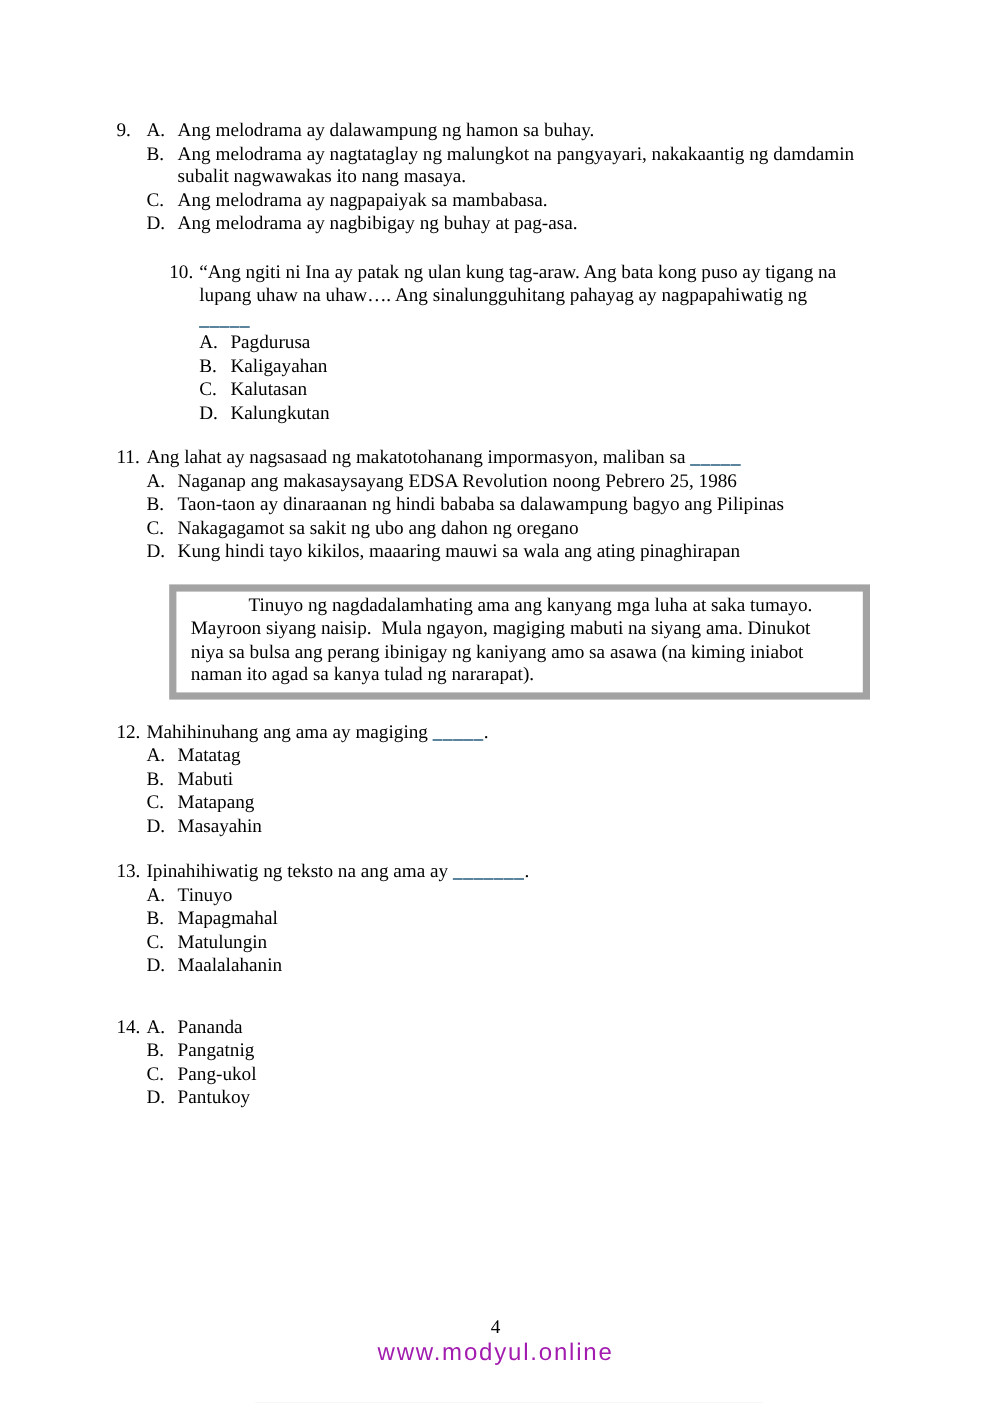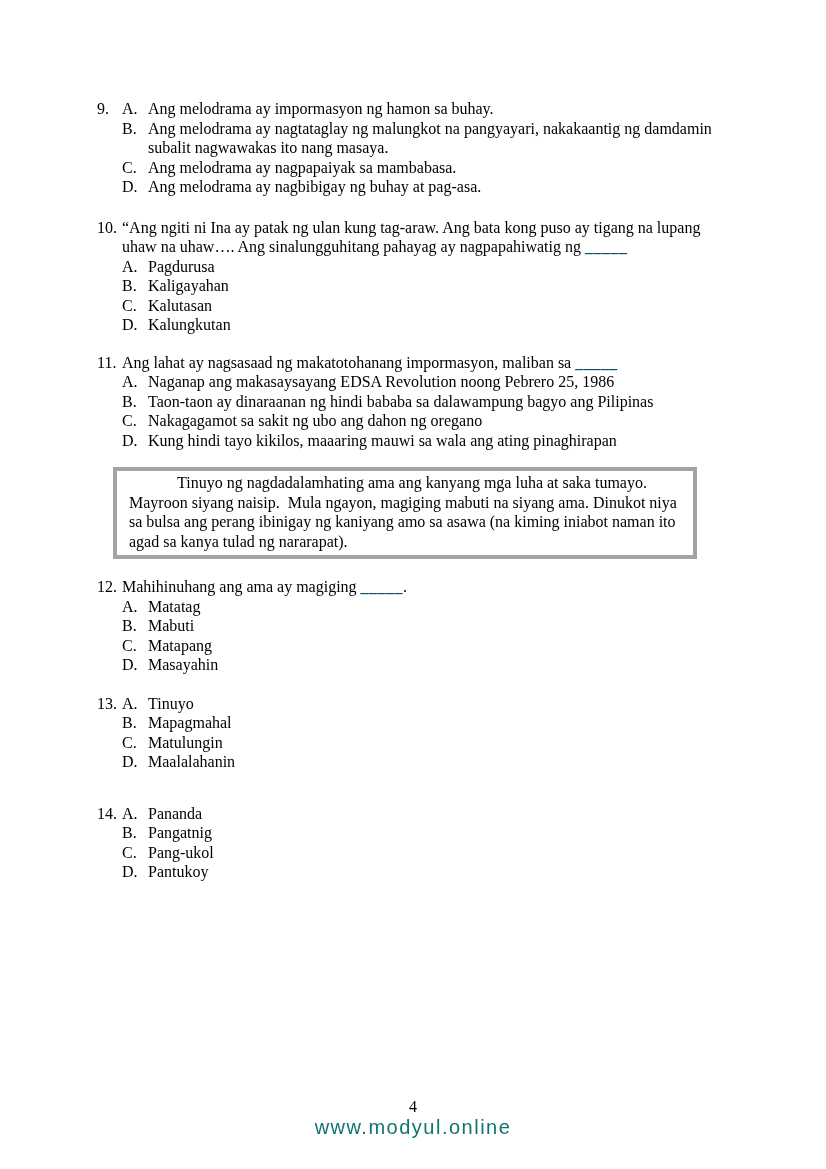--- a/index.html
+++ b/index.html
@@ -27,58 +27,58 @@
   .oletter { width:26px; flex-shrink:0; }
   .otext { flex:1; white-space:pre-wrap; }
   .u { }
   .i { font-style:italic; }
   .blank { color:#0c4a6e; letter-spacing:0.5px;font-weight:bold; }
   .heading { font-weight:bold; font-style:italic; }
   .pbox {
     box-sizing:border-box;
     margin-left:16px;
     width:584px;
-    border:4px solid #a3a3a3;
+    border:6px solid #a3a3a3;
     padding:2px 14px 4px 12px;
   }
   .ptext { text-indent:48px; white-space:pre-wrap; }
   .mb21 { margin-bottom:21px; }
-  .mb18 { margin-bottom:18px; }
+  .mb18 { margin-bottom:18px;margin-left:44px; }
   .mb17 { margin-bottom:17px; }
   .mb9  { margin-bottom:9px; }
   .mb19 { margin-bottom:19px; }
   .mb16 { margin-bottom:32px; }
   .pagenum {
     position:absolute;
     top:1097px; left:0; width:100%;
     text-align:center;
   }
   .watermark {
     position:absolute;
     top:1118px; left:0; width:100%;
     text-align:center;
     font-family:"Liberation Sans", sans-serif;
     font-size:20px;
     letter-spacing:1.5px;
-    color:#0f766e;
+    color:#a21caf;
   }
 </style>
 </head>
 <body>
 
 <div class="page">
   <div class="content">
 
     <div class="q mb21">
       <div class="qnum">9.</div>
       <div>
         <div class="opts">
           <div class="opt">
             <div class="oletter">A.</div>
-            <div class="otext">Ang melodrama ay impormasyon ng hamon sa buhay.</div>
+            <div class="otext">Ang melodrama ay dalawampung ng hamon sa buhay.</div>
           </div>
           <div class="opt">
             <div class="oletter">B.</div>
             <div class="otext">Ang melodrama ay nagtataglay ng malungkot na pangyayari, nakakaantig ng damdamin subalit nagwawakas ito nang masaya.</div>
           </div>
           <div class="opt">
             <div class="oletter">C.</div>
             <div class="otext">Ang melodrama ay nagpapaiyak sa mambabasa.</div>
           </div>
           <div class="opt">
@@ -165,20 +165,21 @@
             <div class="oletter">D.</div>
             <div class="otext">Masayahin</div>
           </div>
         </div>
       </div>
     </div>
 
     <div class="q mb16">
       <div class="qnum">13.</div>
       <div>
+        <div class="qbody"><span>Ipinahihiwatig ng teksto na ang ama ay </span><span class="blank">_______</span><span>.</span></div>
         <div class="opts">
           <div class="opt">
             <div class="oletter">A.</div>
             <div class="otext">Tinuyo</div>
           </div>
           <div class="opt">
             <div class="oletter">B.</div>
             <div class="otext">Mapagmahal</div>
           </div>
           <div class="opt">

